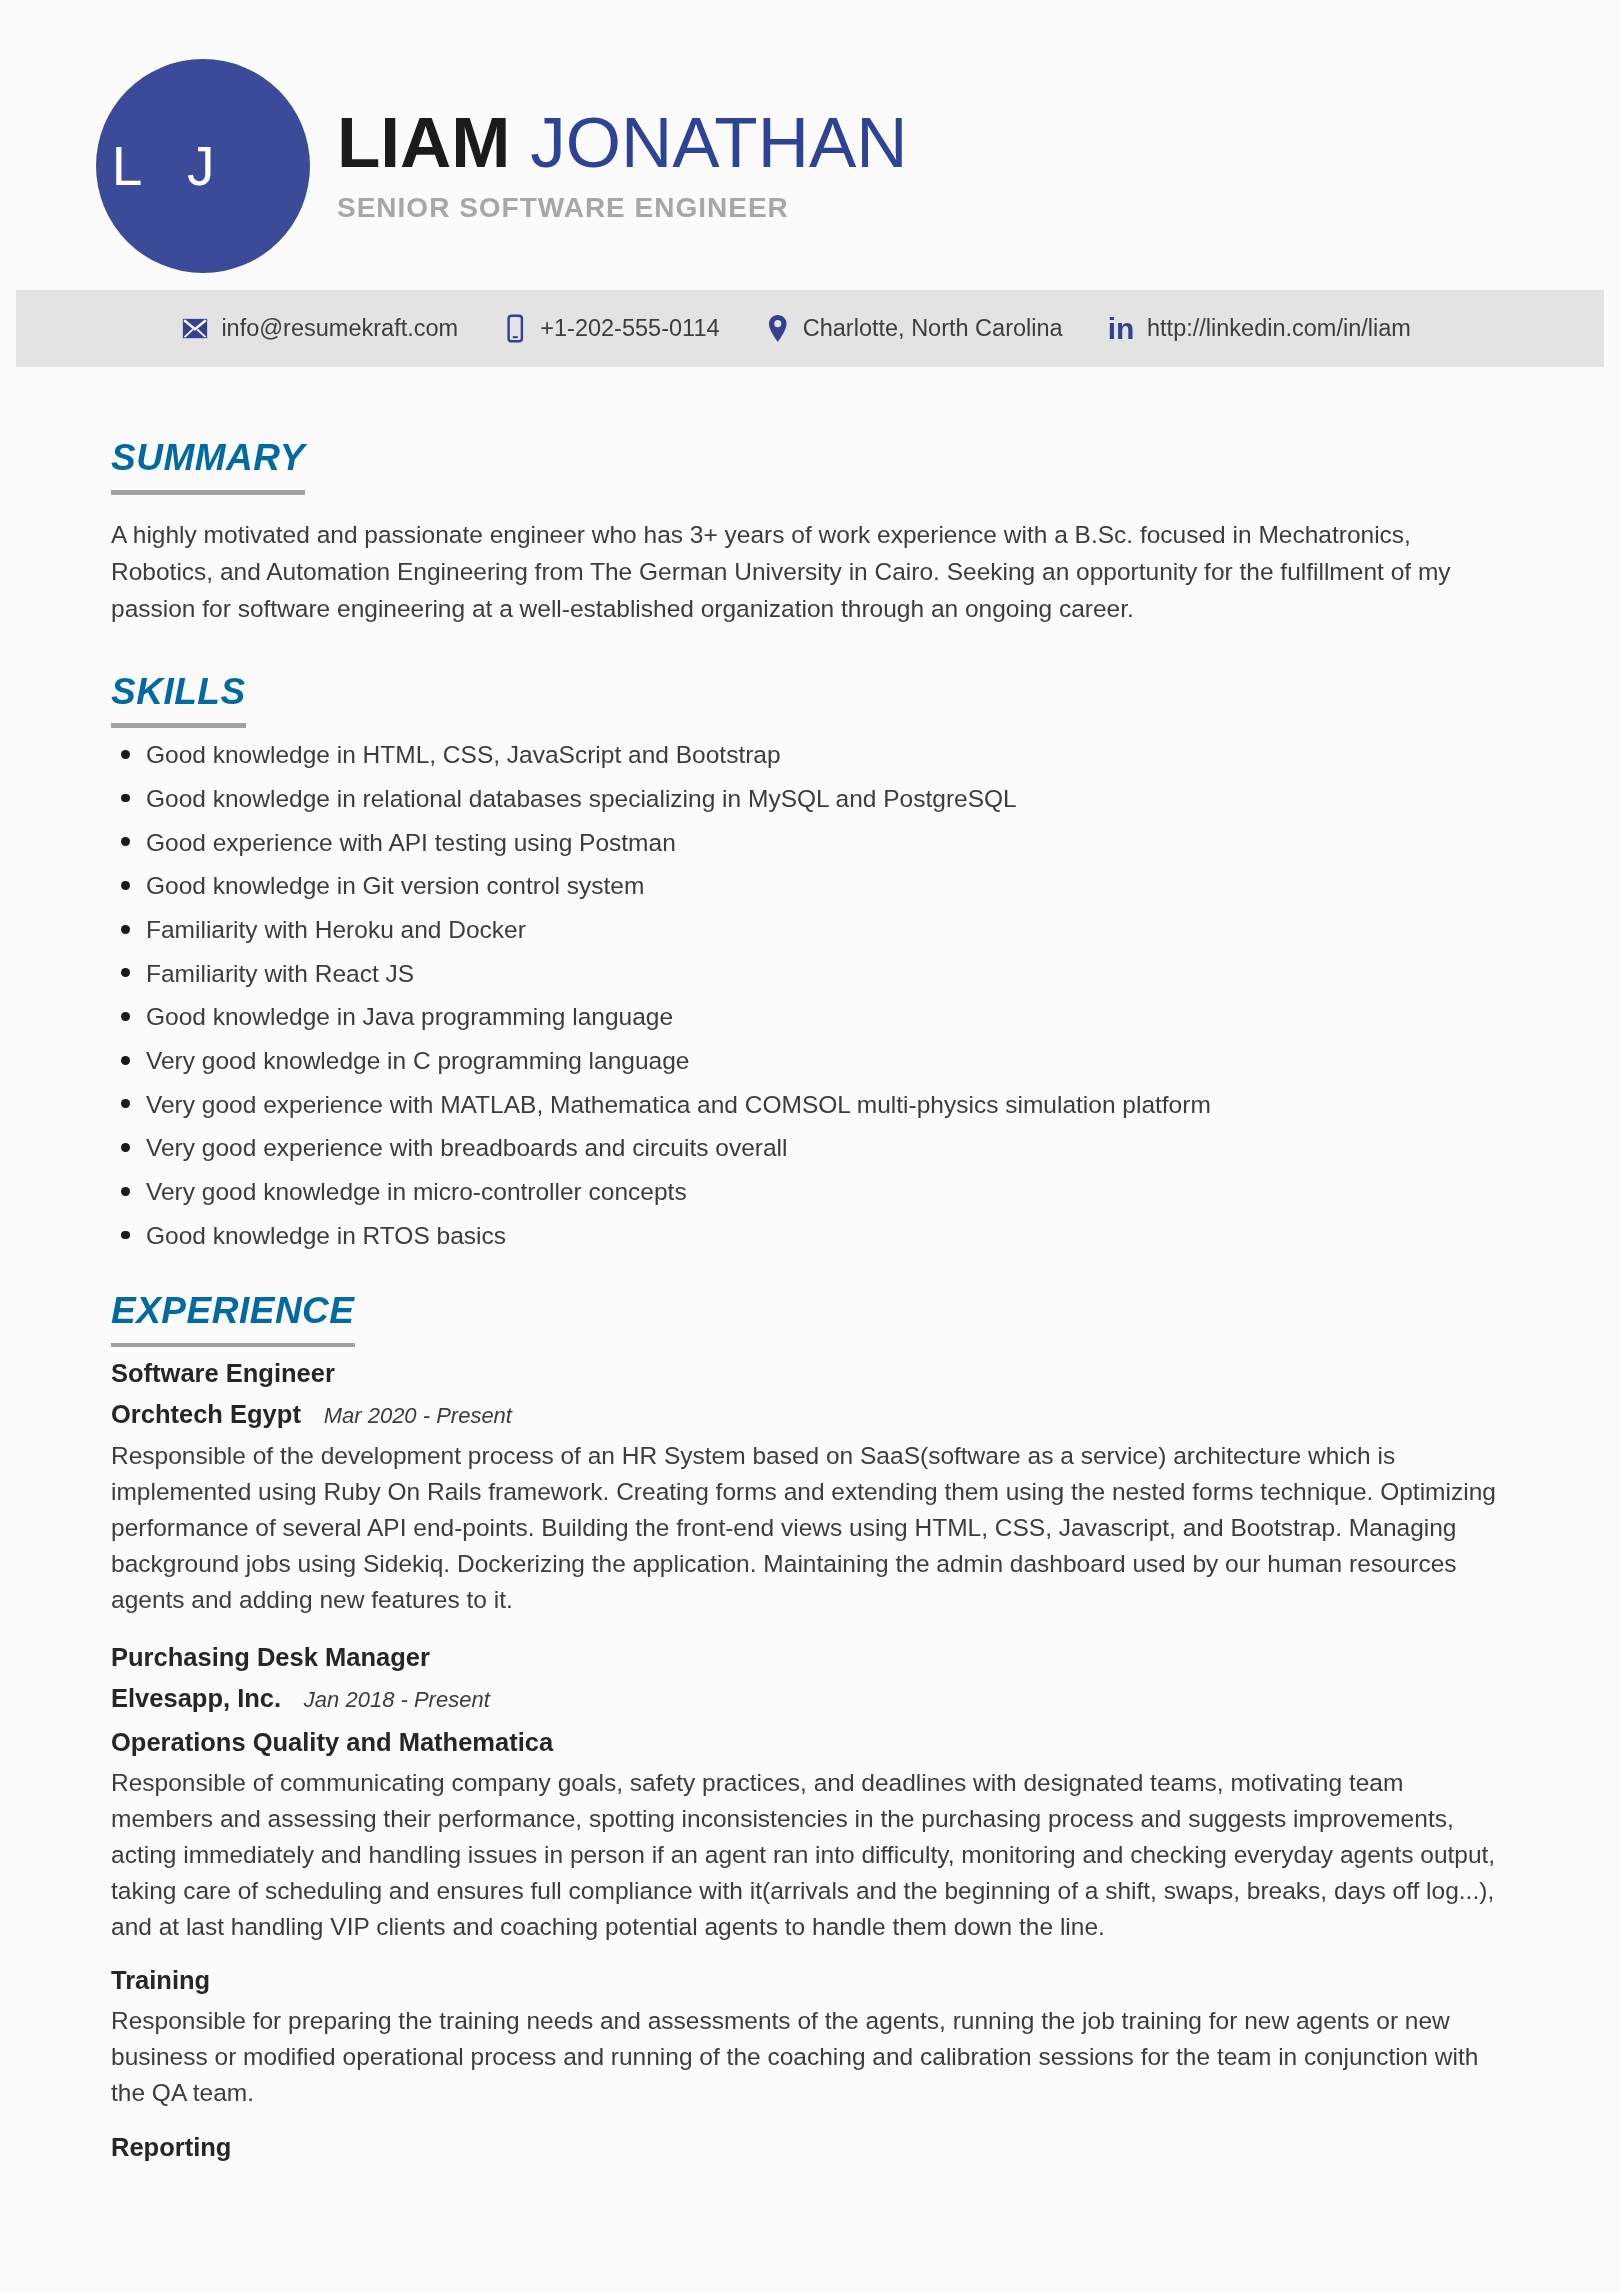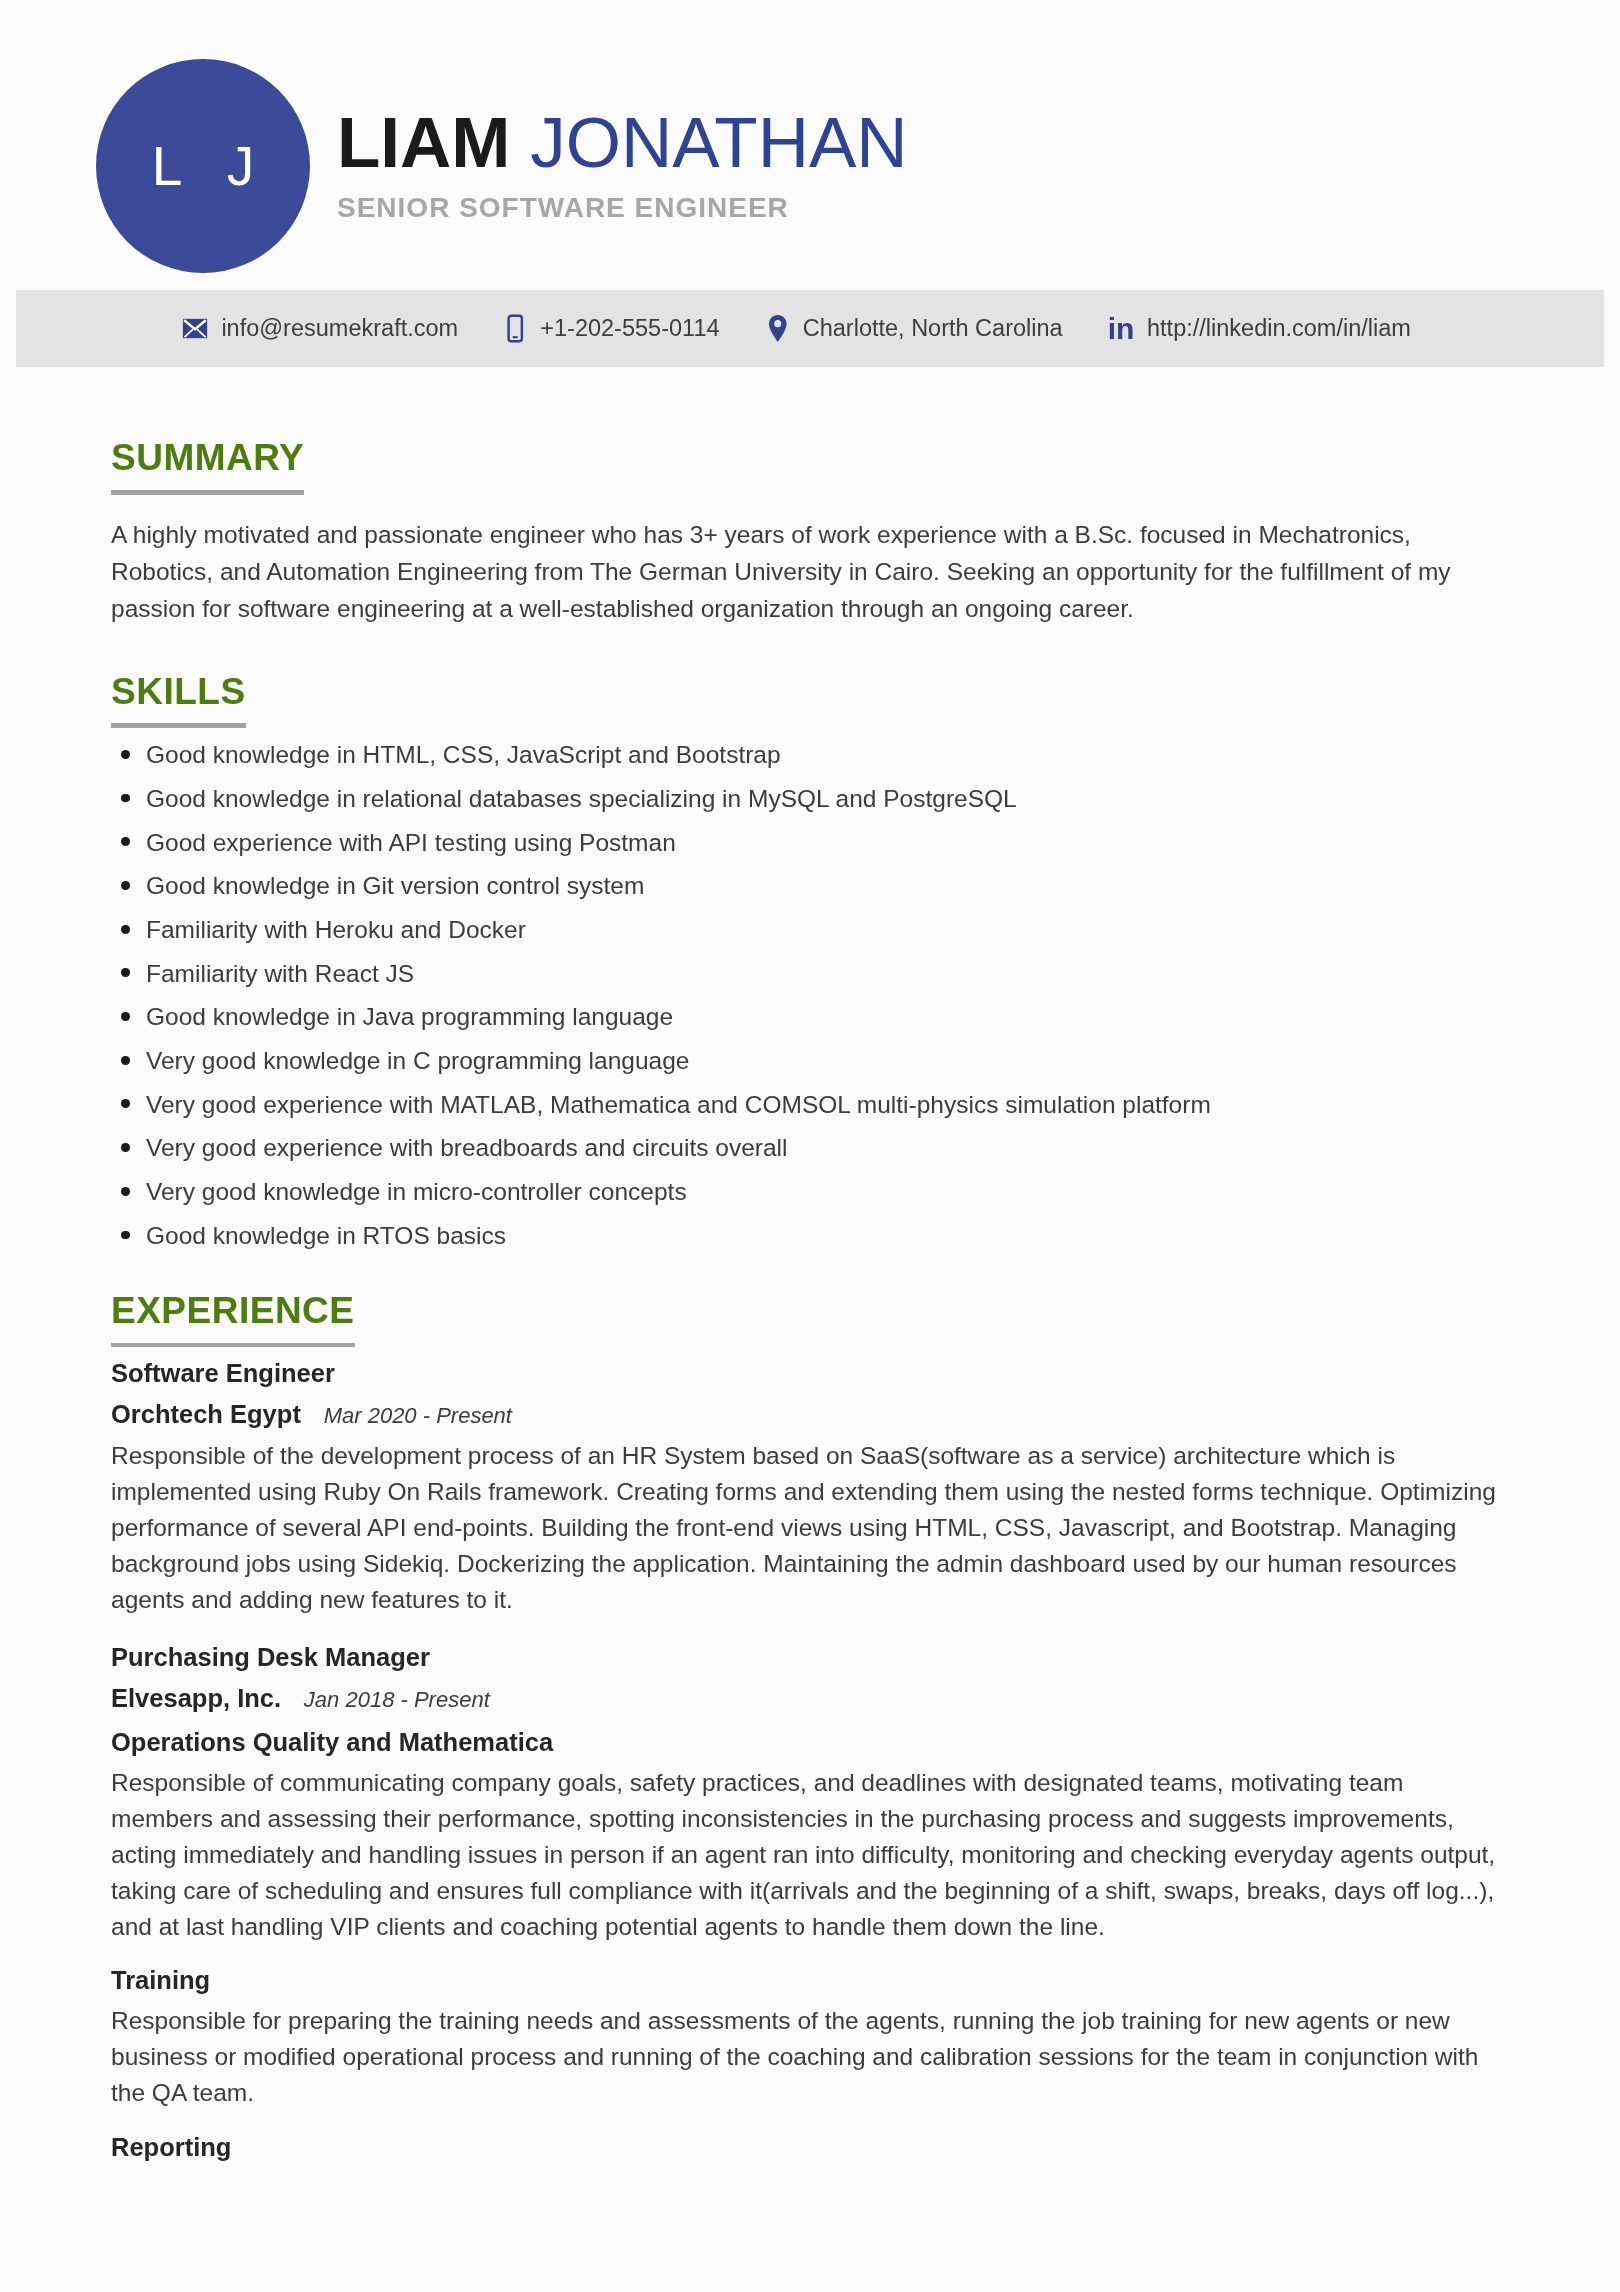--- a/index.html
+++ b/index.html
@@ -10,21 +10,21 @@
     color:#3d3d3d;
     position:relative;
     overflow:hidden;
   }
   
   .header { position:relative; height:290px; background:#fbfbfb; }
   .avatar {
     position:absolute; left:96px; top:59px;
     width:214px; height:214px; border-radius:50%;
     background:#3b4a99; color:#ffffff;
-    display:flex; align-items:center; justify-content:center;
+    display:flex; align-items:center; 
     font-size:55px; font-weight:400; letter-spacing:15.7px; padding-left:15.7px;
   }
   .name-block { position:absolute; left:337px; top:106px; }
   .name { font-size:71px; line-height:1.05; letter-spacing:0px; white-space:nowrap; }
   .name .first { font-weight:700; color:#1b1b1b; }
   .name .last  { font-weight:400; color:#2e4394; }
   .job-title {
     margin-top:11.8px; font-size:28px; font-weight:700;
     color:#a7a7a7; letter-spacing:1px; white-space:nowrap;
   }
@@ -38,22 +38,23 @@
   .contact-item { display:flex; align-items:center; gap:12.7px; }
   .contact-item svg { display:block; }
   .li-icon { font-size:30px; font-weight:800; color:#35418e; line-height:1;
              font-family:"Liberation Sans", sans-serif; }
   
   .main { padding:0 111px; margin-top:69px; }
   .section { margin-top:0; }
   .section + .section { }
   .section-heading-wrap { display:inline-block; }
   .section-heading {
-    font-size:37px; font-weight:700; color:#4d7c0f; line-height:43px;
+    font-size:37px; font-weight:700; color:#0369a1; line-height:43px;
     letter-spacing:0.5px;
+    font-style:italic;
   }
   .section-heading-wrap::after {
     content:''; display:block; height:4.9px; background:#a1a1a1; margin-top:10.8px;
   }
   .body-text { font-size:24.5px; line-height:37px; color:#3c3c3c; max-width:1400px; }
   .summary-text { margin-top:21px; }
   
   .skills-section { margin-top:43px; }
   .skills-list { list-style:none; margin-top:11.8px; }
   .skills-list li {

